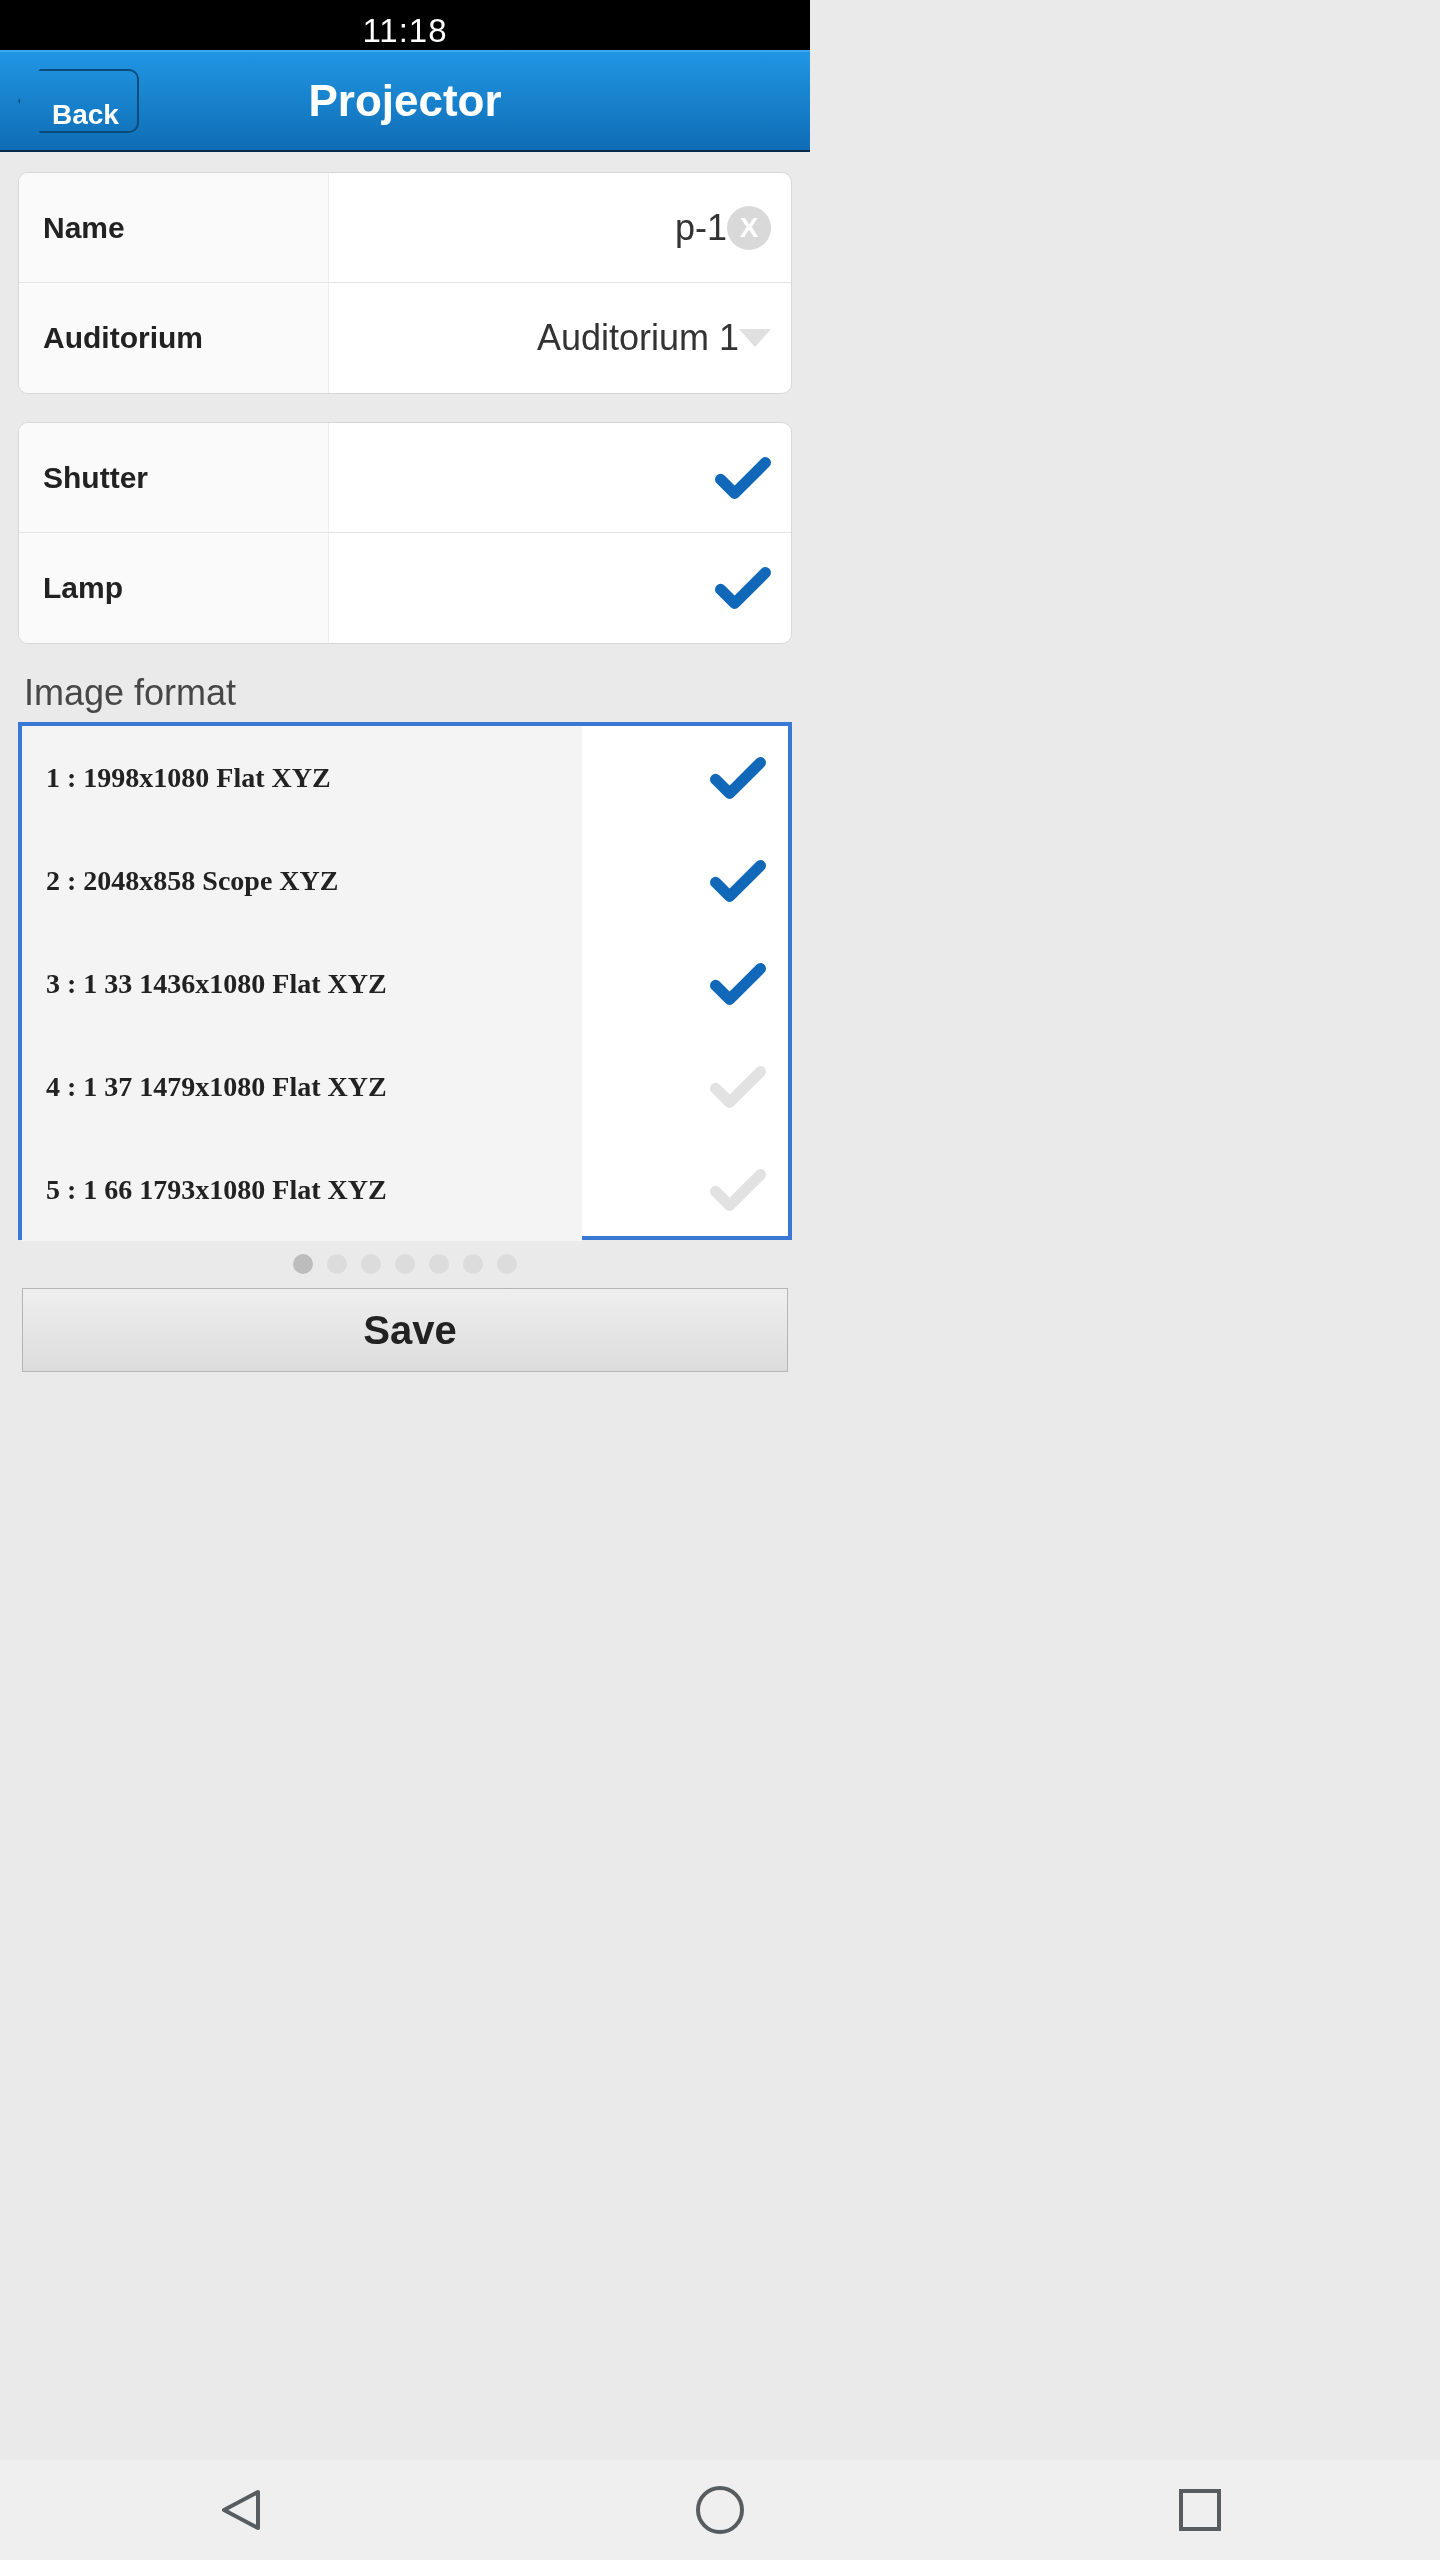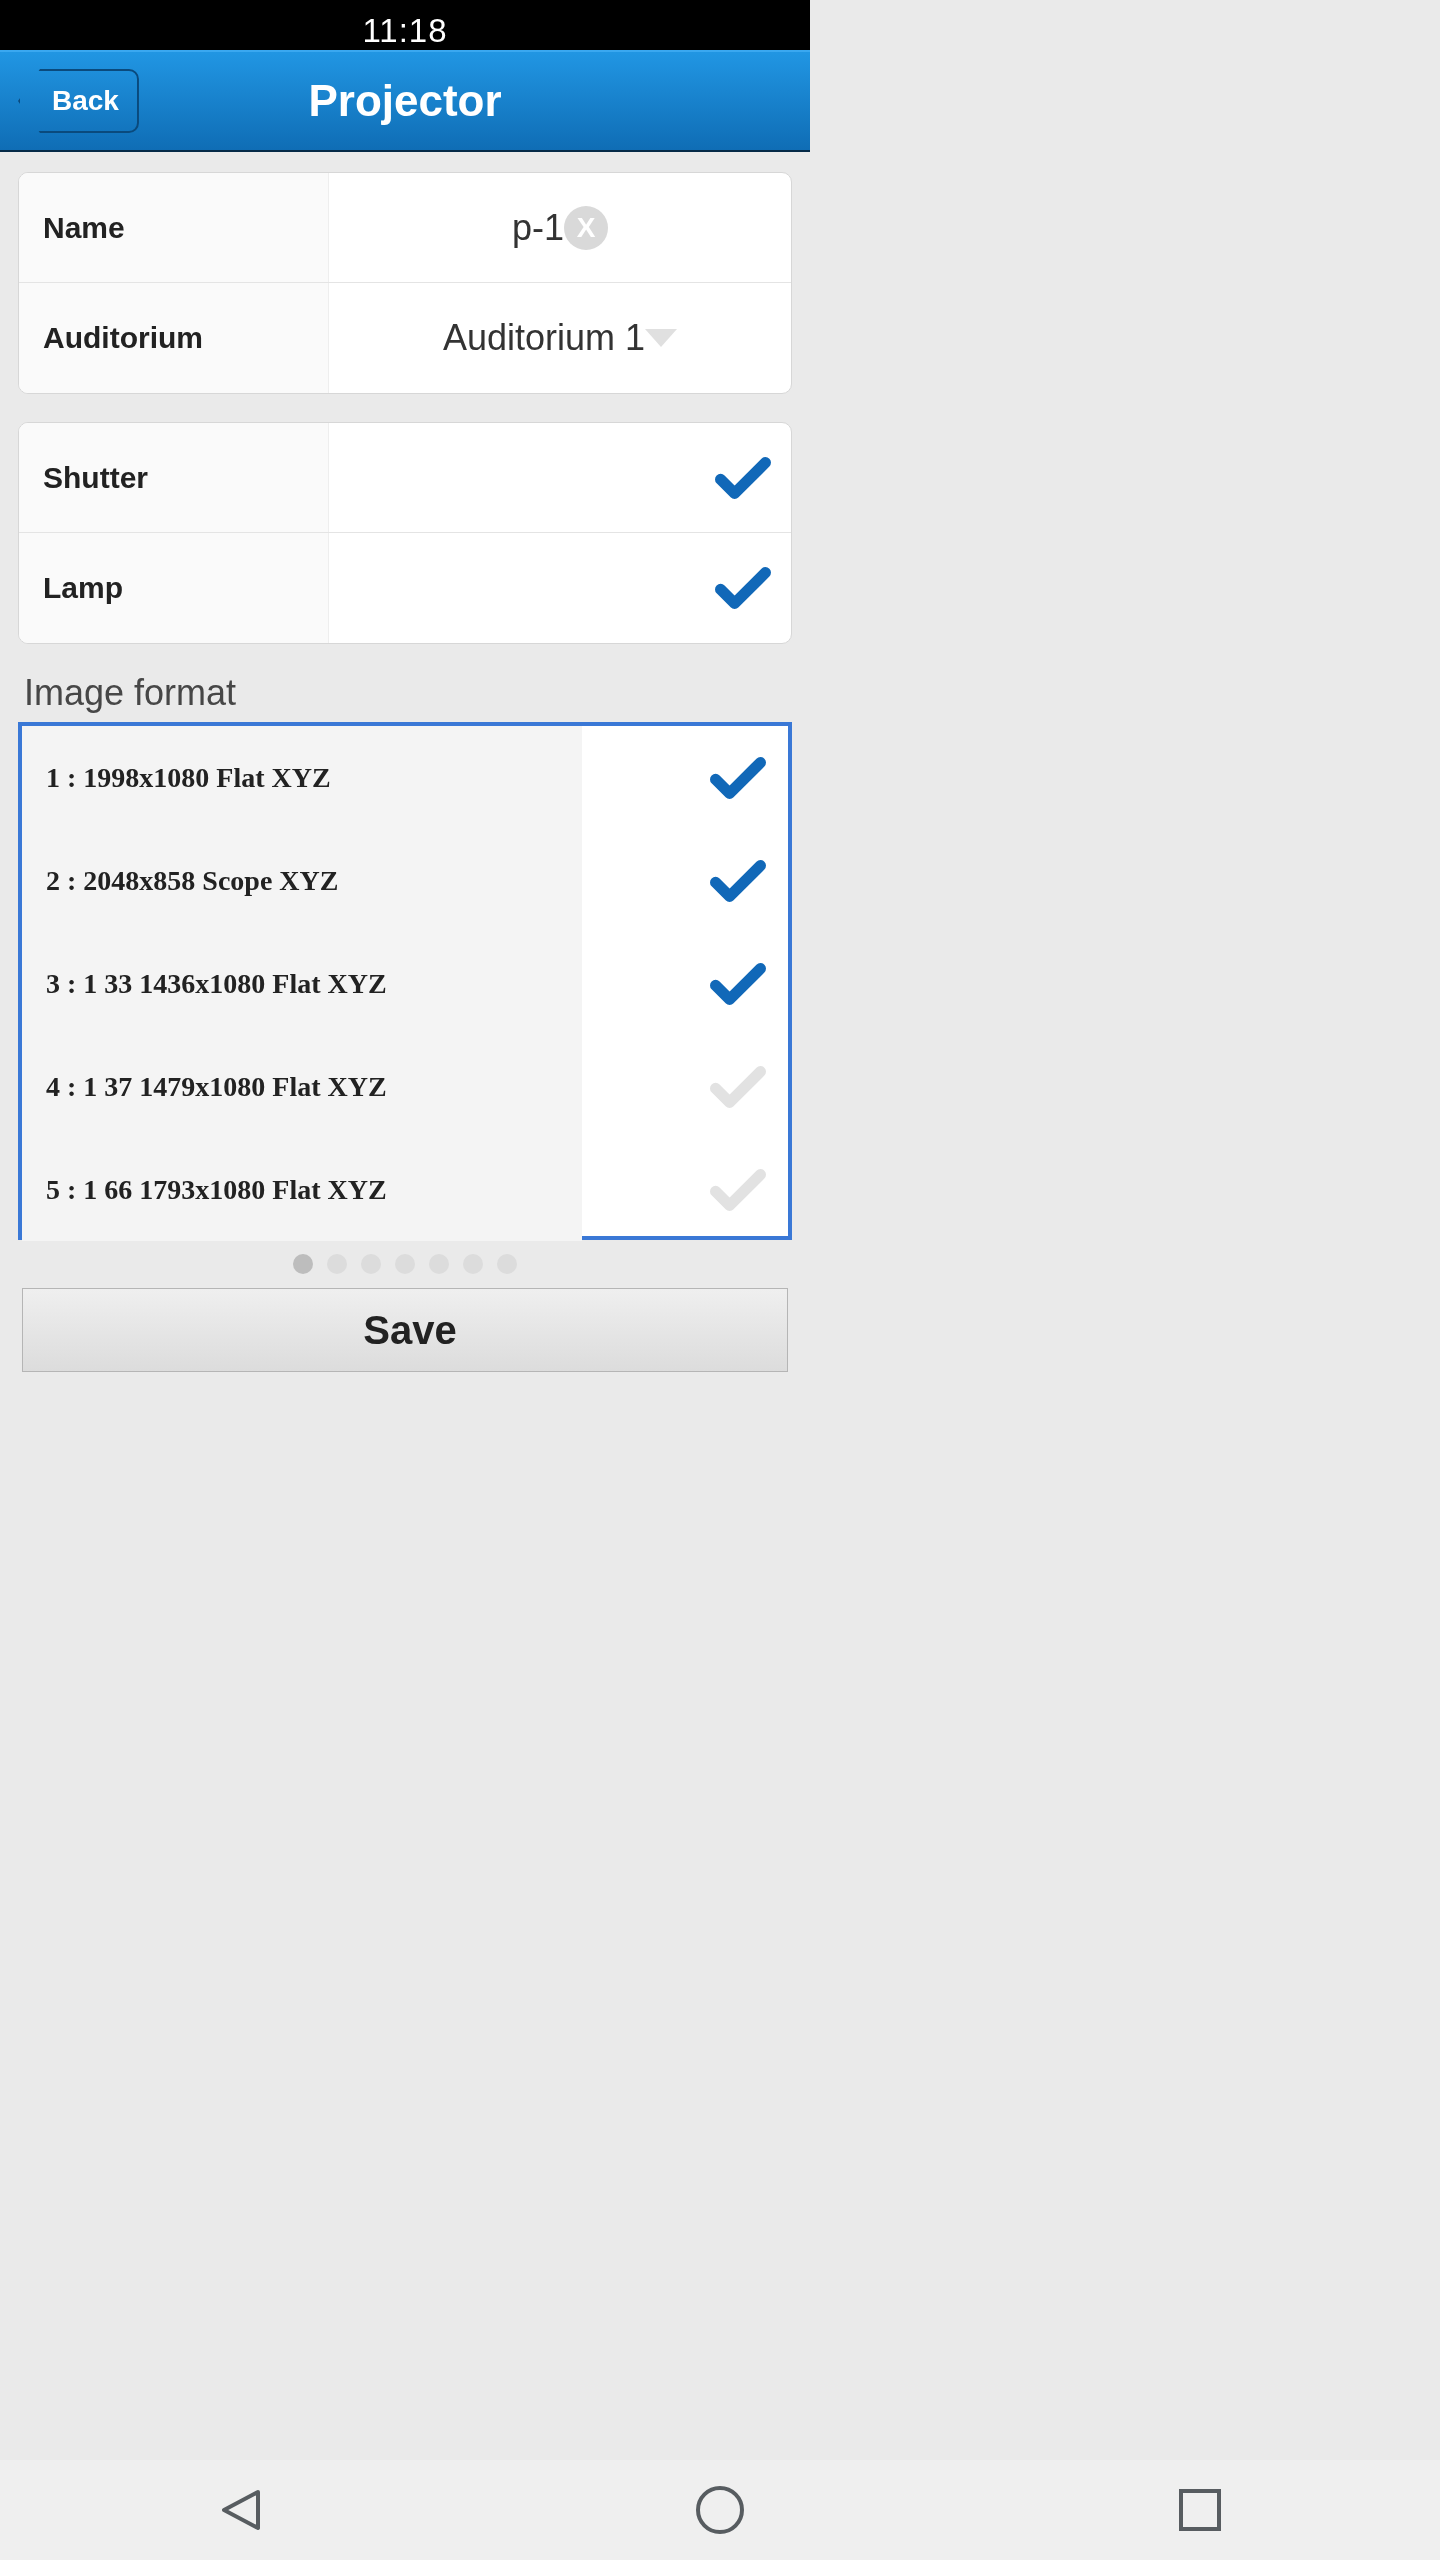--- a/index.html
+++ b/index.html
@@ -26,21 +26,21 @@
     border-bottom: 2px solid #062a47;
     display: flex;
     align-items: center;
     position: relative;
   }
   .back-button {
     position: absolute;
     left: 18px;
     height: 64px;
     display: flex;
-    align-items: center;
+    align-items: flex-end;
     padding: 0 18px 0 32px;
     border: 2px solid #0a4a7d;
     border-radius: 10px;
     background: transparent;
     color: #fff;
     font-size: 28px;
     font-weight: 700;
     clip-path: polygon(22px 0, 100% 0, 100% 100%, 22px 100%, 0 50%);
   }
   .app-title {
@@ -80,21 +80,21 @@
     border-right: 1px solid #eee;
   }
   .row-value {
     flex: 1;
     height: 100%;
     display: flex;
     align-items: center;
     padding: 0 20px;
     font-size: 36px;
     color: #333;
-    justify-content: center;
+    justify-content: flex-end;
   }
   .clear-x {
     width: 44px; height: 44px; border-radius: 50%; background: #d9d9d9;
     display: flex; align-items: center; justify-content: center;
     color: #fff; font-weight: 900; font-size: 28px;
   }
   .chevron-down {
     width: 0; height: 0;
     border-left: 16px solid transparent;
     border-right: 16px solid transparent;

